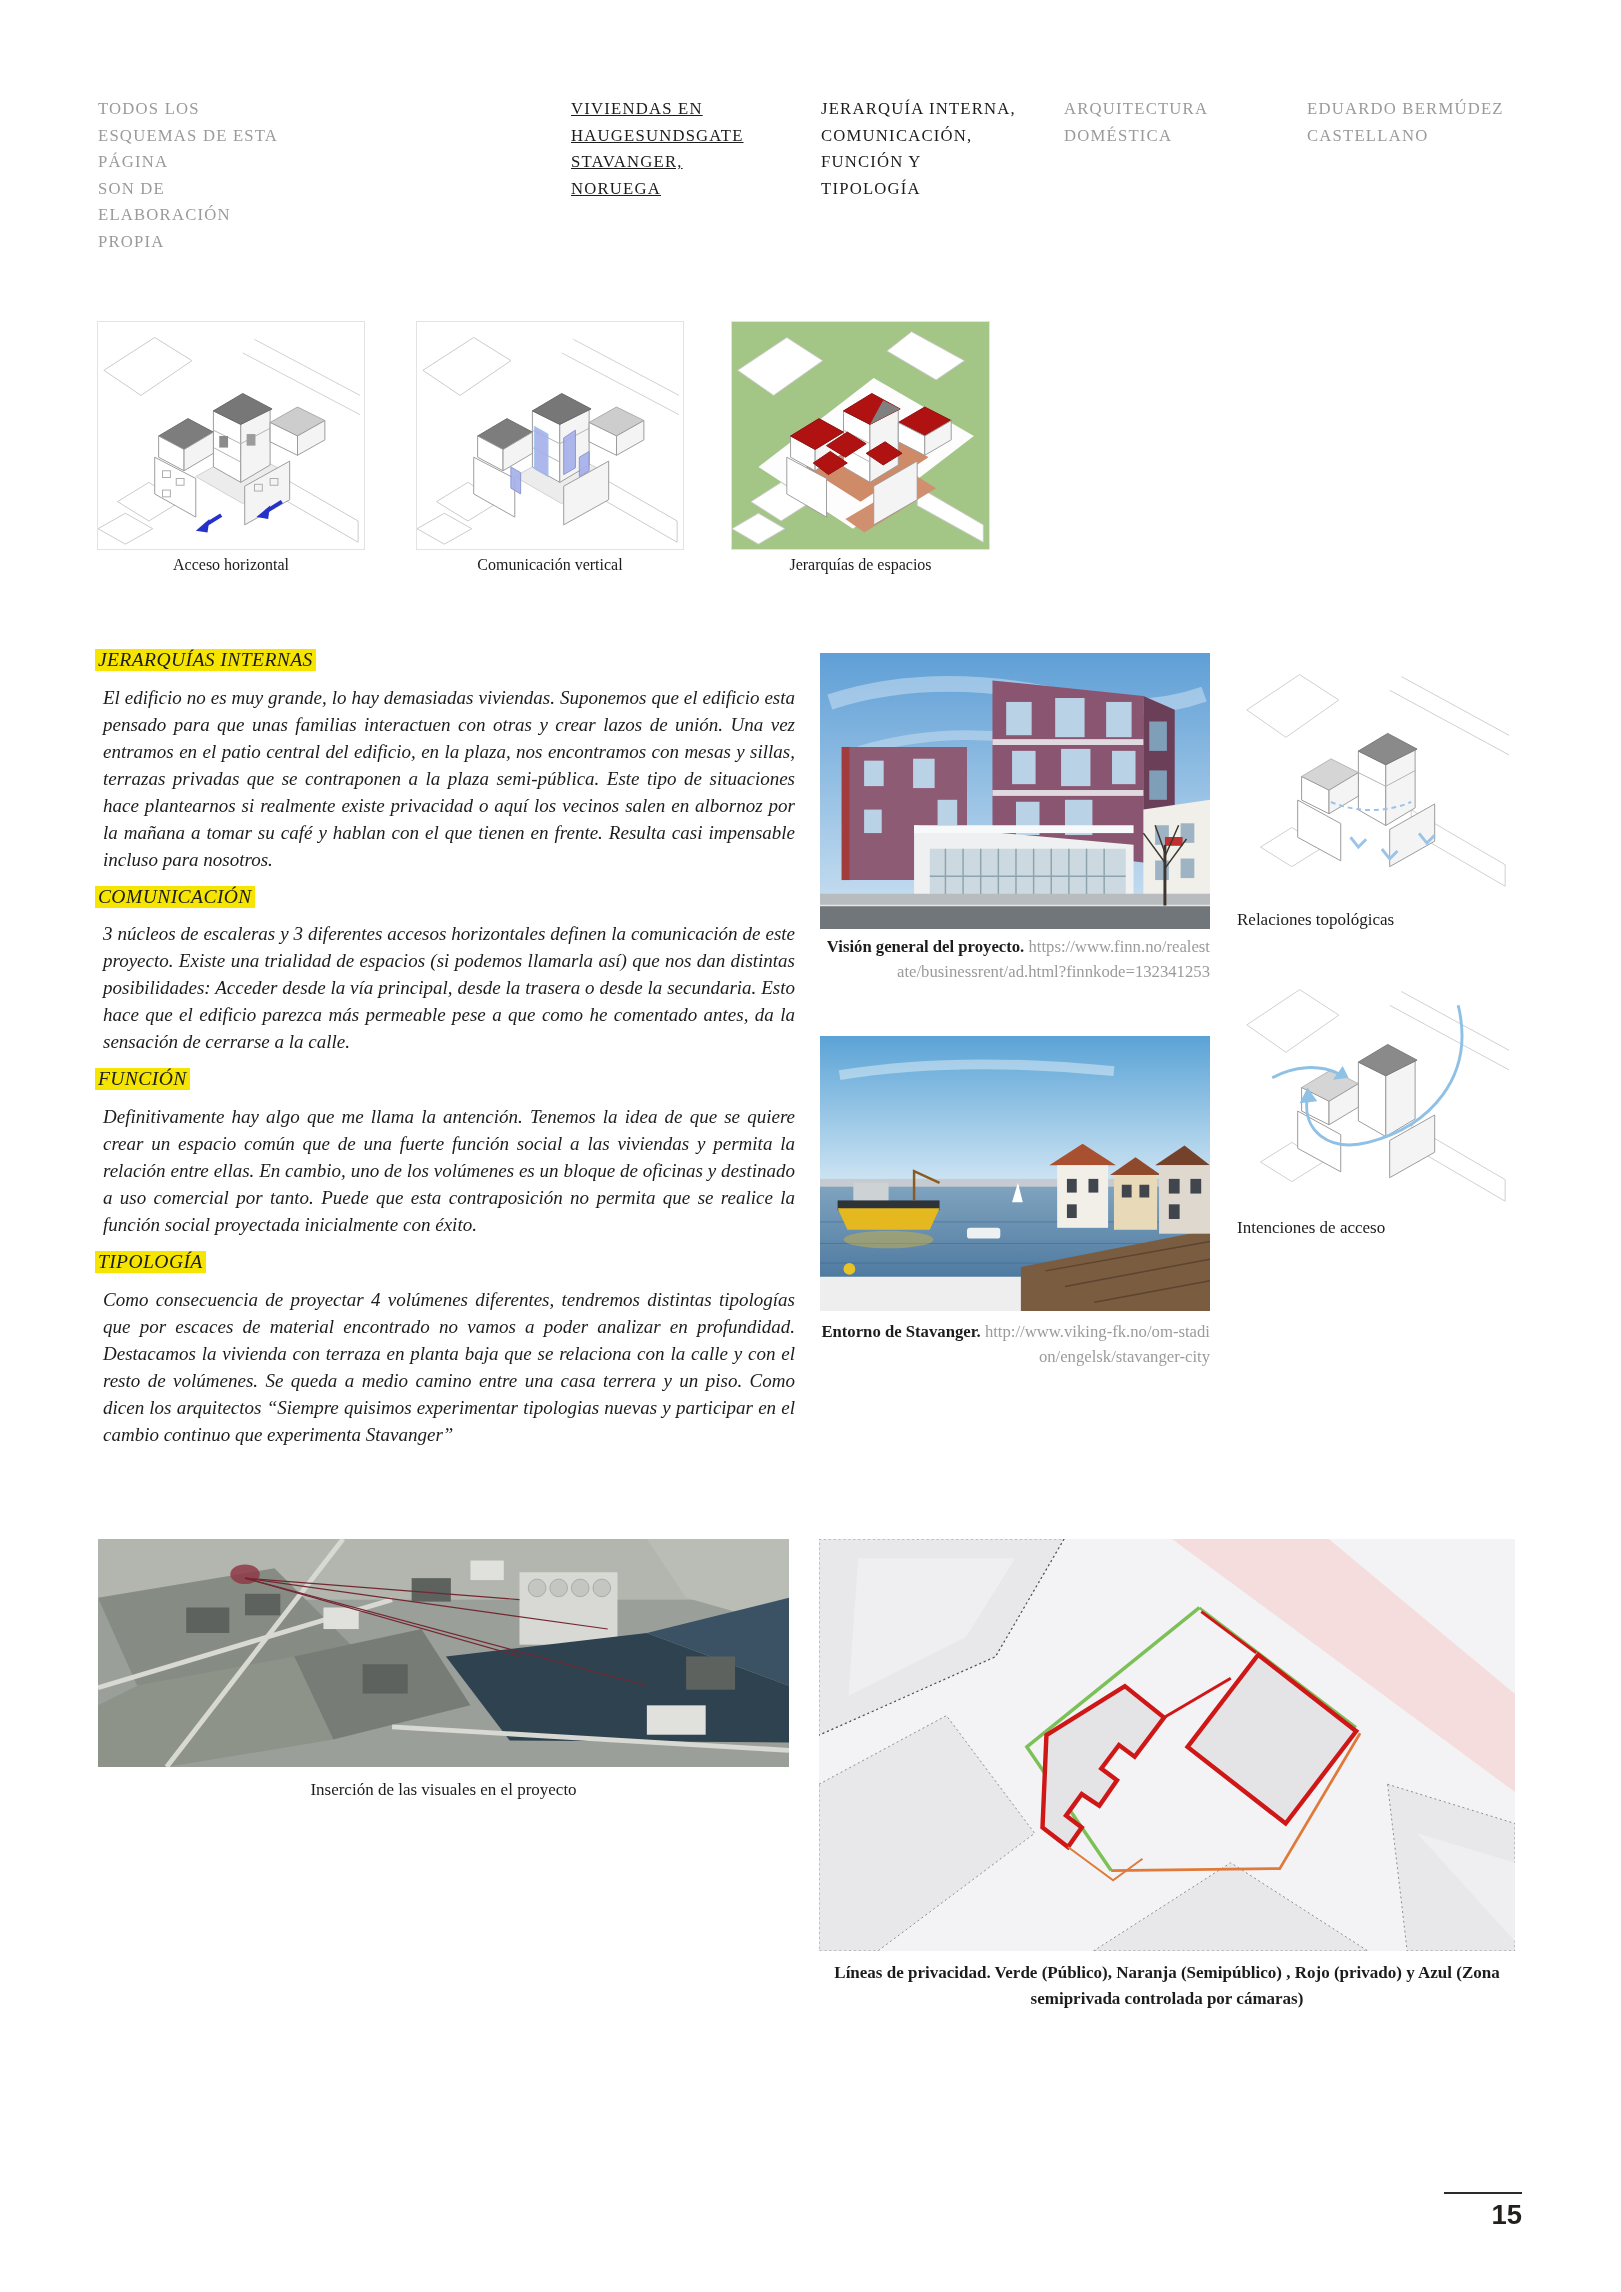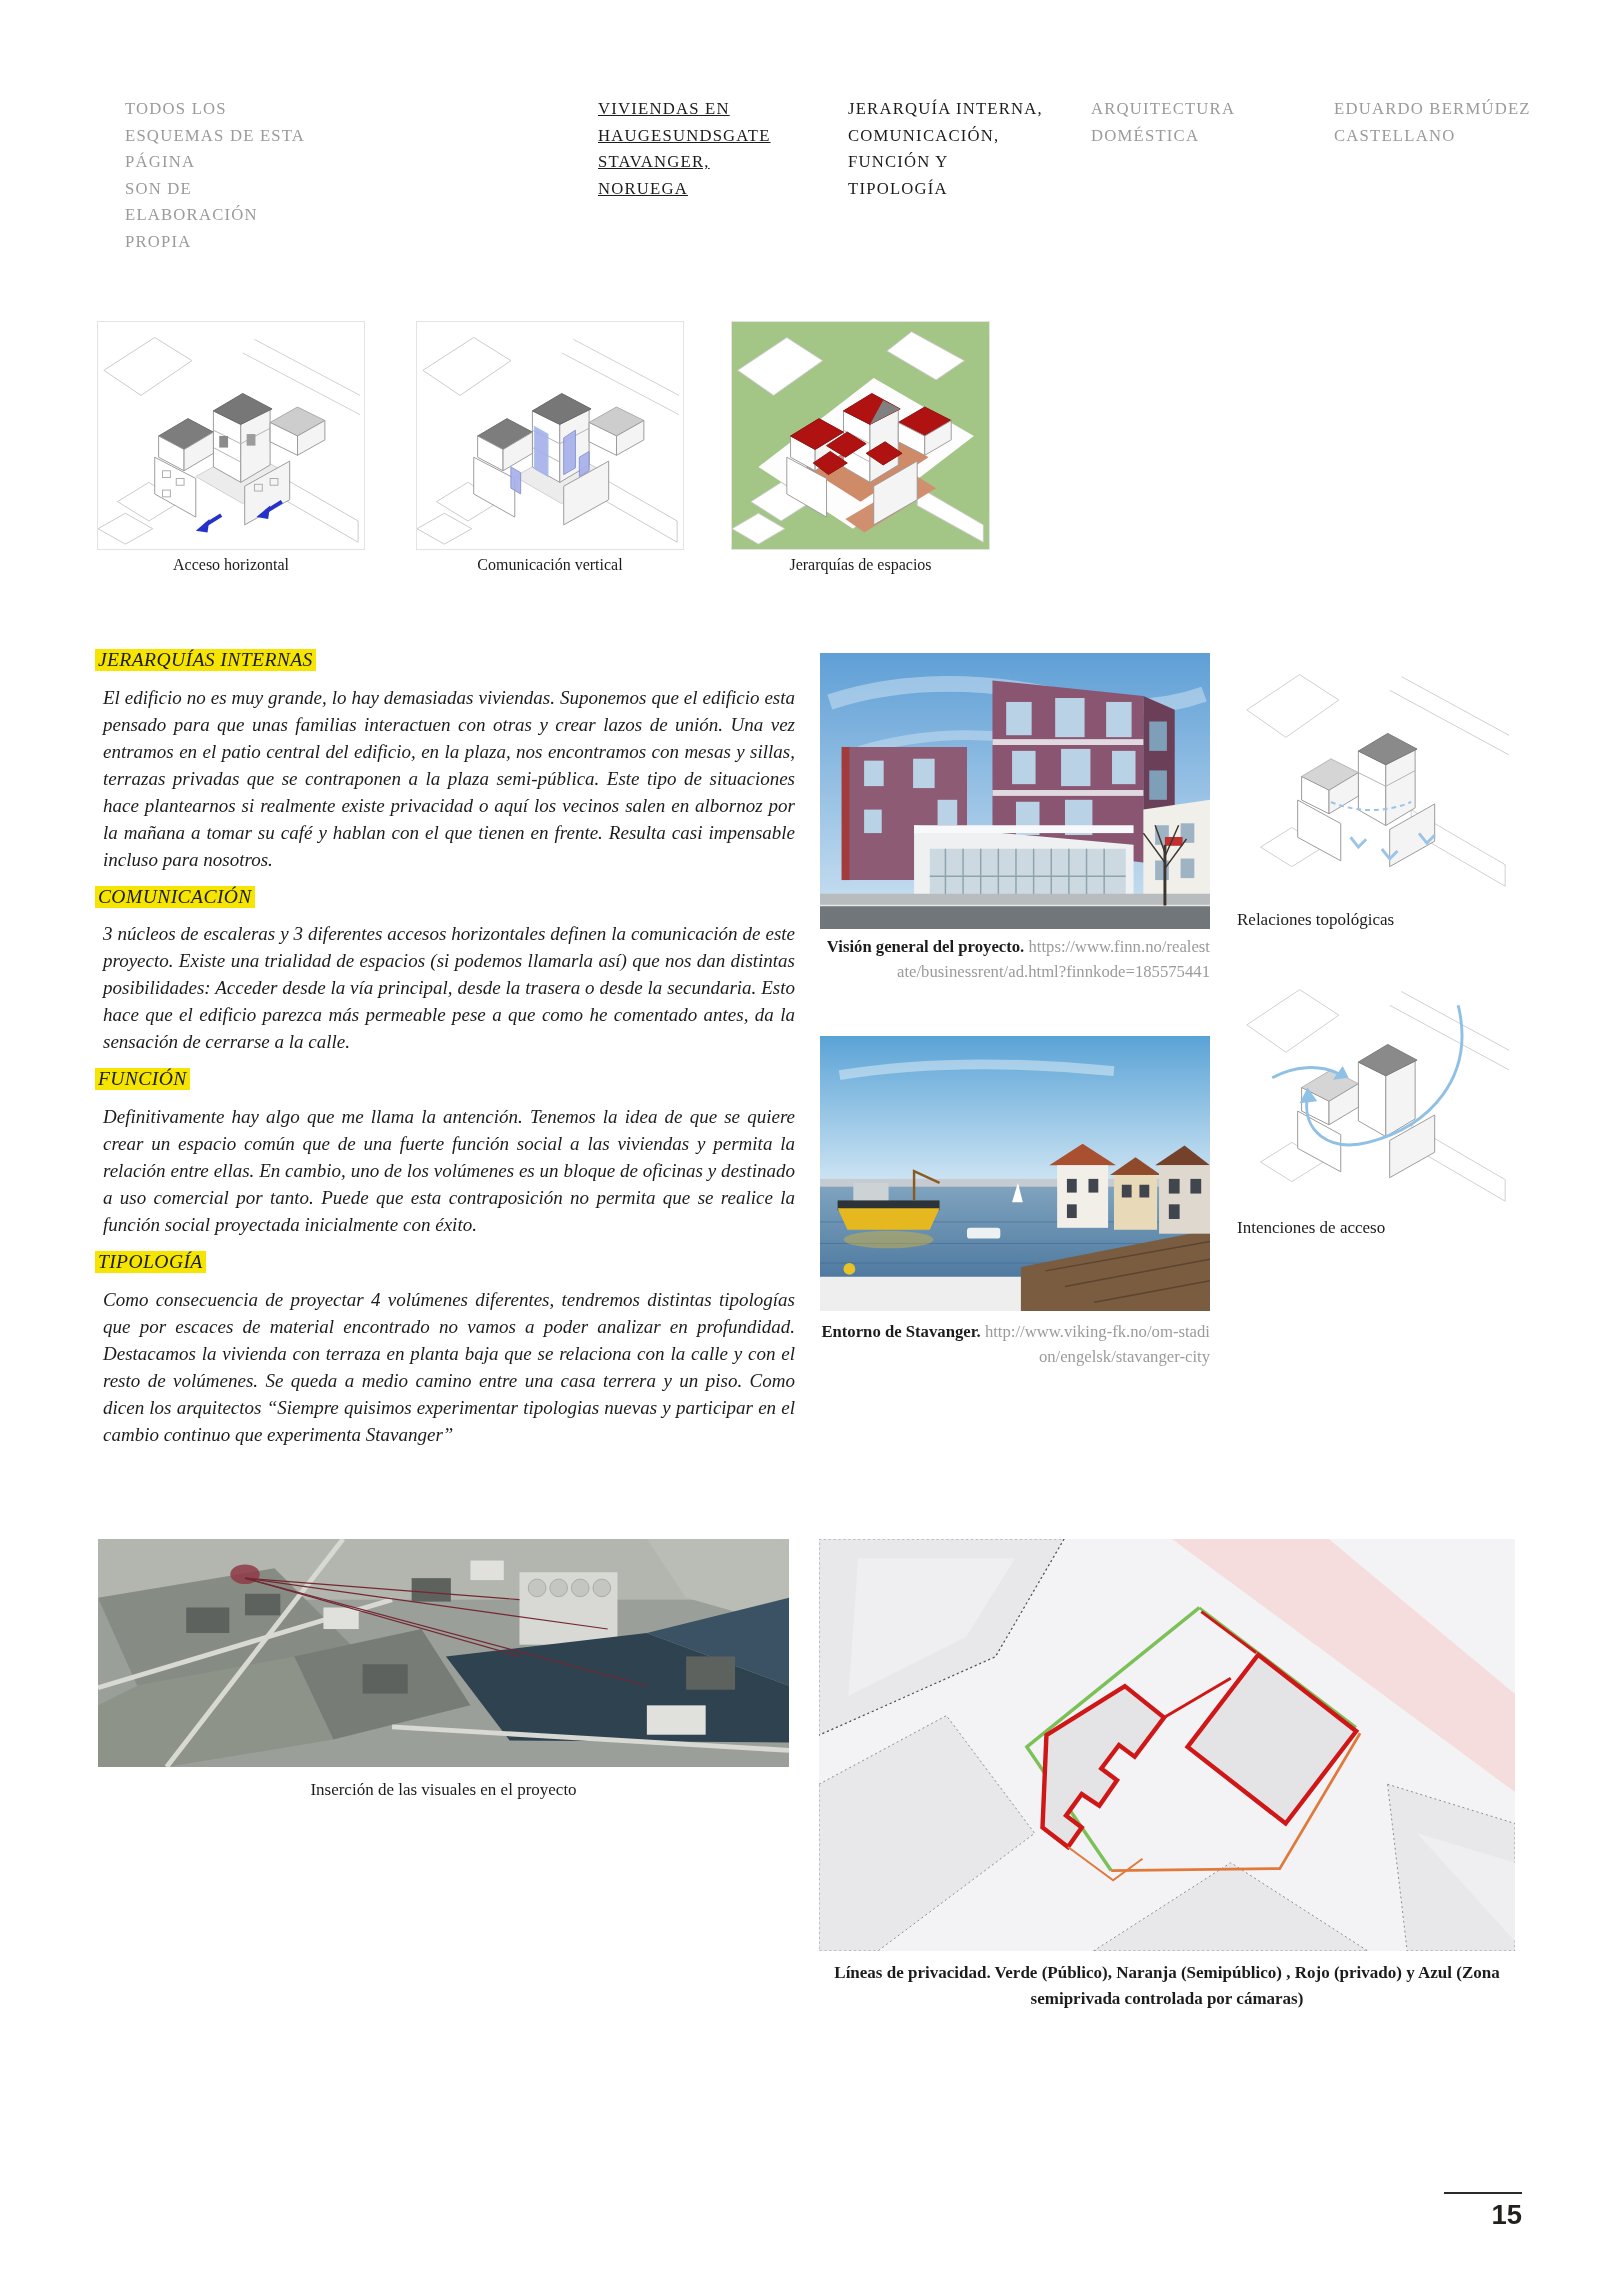--- a/index.html
+++ b/index.html
@@ -1,20 +1,20 @@
 <!DOCTYPE html>
 <html lang="es" style="--highlight: #f6e500;"><head>
 <meta charset="utf-8">
 <style>
   html,body{margin:0;padding:0;background:#ffffff;}
   .page{position:relative;width:1621px;height:2293px;background:#fff;overflow:hidden;
         font-family:"Liberation Serif", serif;color:#1c1c1c;}
   
   .hdr{position:absolute;top:96px;font-size:16.7px;line-height:26.5px;letter-spacing:1.2px;}
-  .hdr span{display:block;margin-left:27px;}
+  .hdr span{display:block;}
   .hdr.gray{color:#9b9b9b;}
   
   .diag{position:absolute;top:321px;height:229px;background:#fff;border:1px solid #e3e3e3;box-sizing:border-box;}
   .diag svg{display:block;width:100%;height:100%;}
   .dcap{position:absolute;top:556px;font-size:16px;text-align:center;}
   
   .textcol{position:absolute;left:95px;top:649px;width:708px;}
   .sec{margin:0 0 12.7px 0;font-style:italic;}
   .sec h3{display:inline-block;margin:0 0 4.9px 0;font-size:19.6px;font-weight:400;
           background:var(--highlight,#f6e500);padding:0 2.9px;letter-spacing:0.4px;}
@@ -253,21 +253,21 @@
       <rect x="0" y="246" width="398" height="14" fill="#b8bcbe"></rect>
       <rect x="0" y="258" width="398" height="24" fill="#70767a"></rect>
       <line x1="0" y1="258" x2="398" y2="258" stroke="#e7e7e7" stroke-width="1.5"></line>
       <g stroke="#3c3530" fill="none">
         <path d="M352,258 L352,196" stroke-width="3"></path>
         <path d="M352,214 L330,184 M352,220 L374,190 M352,204 L342,176 M352,208 L366,176" stroke-width="1.5"></path>
       </g>
     </svg>
   </div>
   <div class="fig-cap" style="left:820px;top:935px;width:390px;">
-    <span class="lead">Visión general del proyecto.</span><span class="url"> https://www.finn.no/realestate/businessrent/ad.html?finnkode=185575441</span>
+    <span class="lead">Visión general del proyecto.</span><span class="url"> https://www.finn.no/realestate/businessrent/ad.html?finnkode=132341253</span>
   </div>
 
   <div class="fig" style="left:820px;top:1036px;width:390px;height:275px;">
     <svg viewBox="0 0 398 281" preserveAspectRatio="none">
       <defs>
         <linearGradient id="sky2" x1="0" y1="0" x2="0" y2="1">
           <stop offset="0" stop-color="#5aa3d6"></stop>
             <stop offset="1" stop-color="#d6e9f5"></stop>
         </linearGradient>
         <linearGradient id="wat" x1="0" y1="0" x2="0" y2="1">

